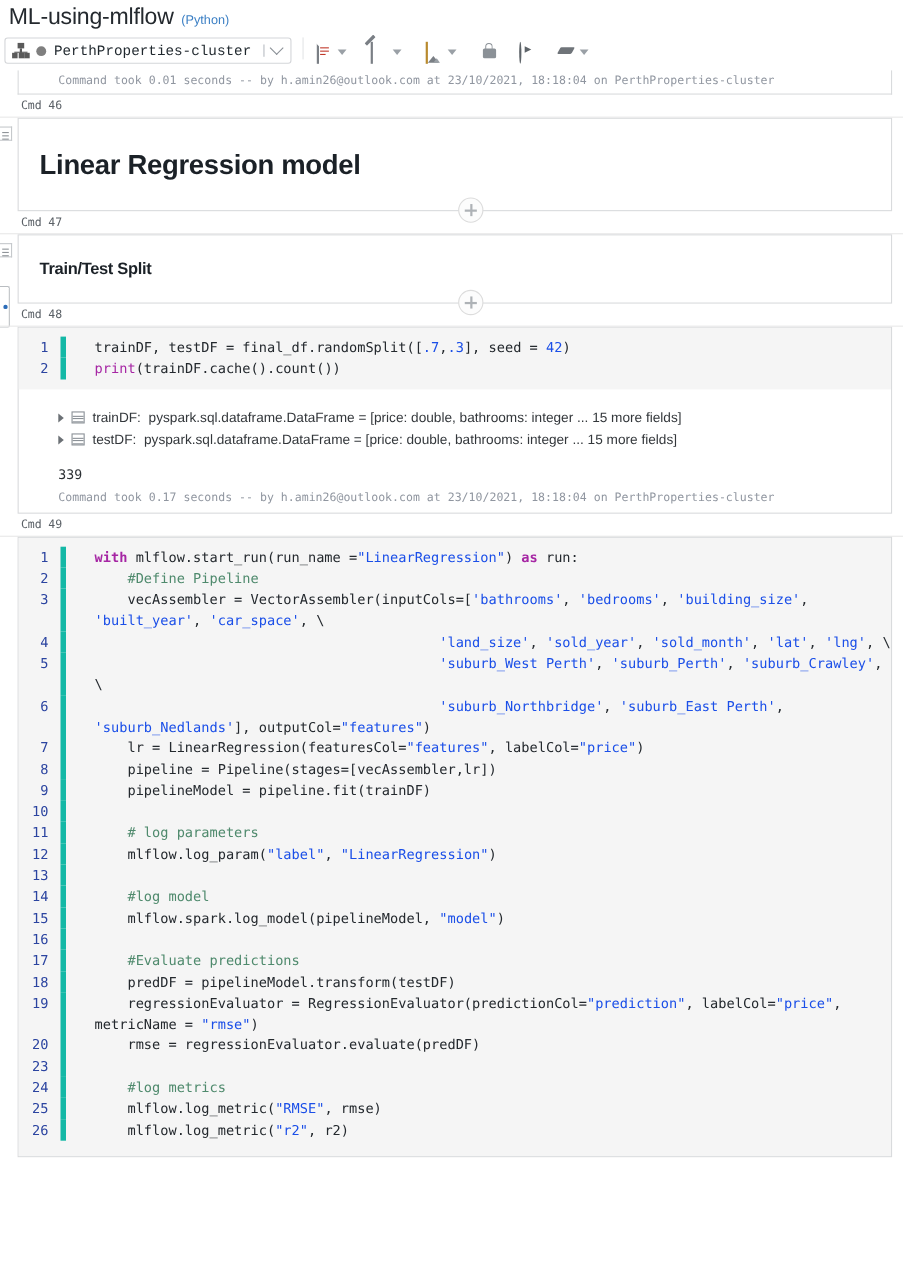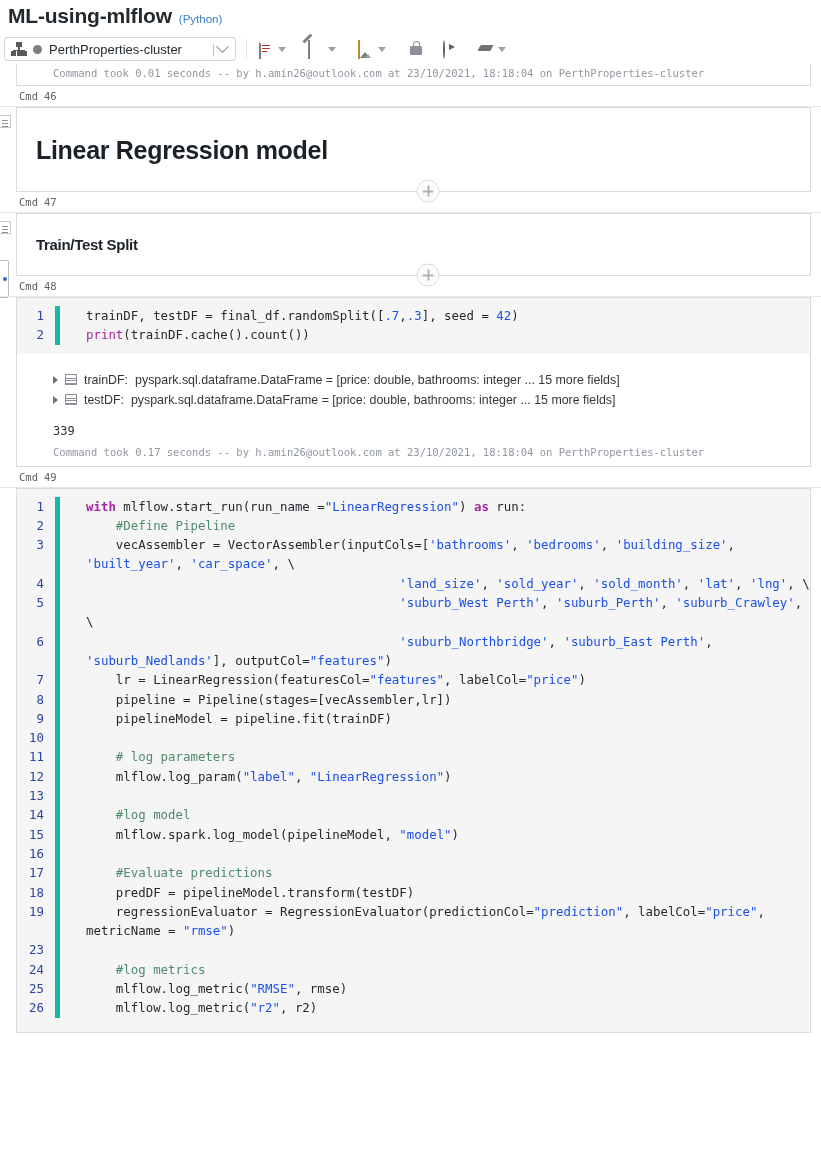--- a/index.html
+++ b/index.html
@@ -11,31 +11,31 @@
     overflow: hidden;
   }
   body { position: relative; }
 
   
   .nb-title-row {
     position: absolute; left: 8px; top: 4px;
     display: flex; align-items: baseline; gap: 7px;
   }
   .nb-title {
-    font-size: 21px; color: #24292e; font-weight: 700;
+    font-size: 21px; color: #24292e; font-weight: 400;
     letter-spacing: -0.2px;
   }
   .nb-lang {
     font-size: 11.5px; color: #3b7fc4;
   }
 
   
   .toolbar {
     position: absolute; left: 0; top: 34px; width: 821px; height: 30px;
-    display: flex; align-items: center;
+    display: flex; align-items: flex-start; font-family: Liberation Mono, monospace;
   }
   .cluster-picker {
     display: flex; align-items: center;
     height: 24px; margin-left: 4px;
     border: 1px solid #d4d6d9; border-radius: 3px;
     background: #fff; padding: 0 2px 0 6px;
     min-width: 232px;
   }
   .cluster-icon { width: 16px; height: 14px; position: relative; margin-right: 6px; }
   .cluster-icon i {
@@ -415,20 +415,21 @@
         <div class="code-line"><span class="ln">10</span><span class="code-txt">&nbsp;</span></div>
         <div class="code-line"><span class="ln">11</span><span class="code-txt">    <span class="c"># log parameters</span></span></div>
         <div class="code-line"><span class="ln">12</span><span class="code-txt">    mlflow.log_param(<span class="s">"label"</span>, <span class="s">"LinearRegression"</span>)</span></div>
         <div class="code-line"><span class="ln">13</span><span class="code-txt">&nbsp;</span></div>
         <div class="code-line"><span class="ln">14</span><span class="code-txt">    <span class="c">#log model</span></span></div>
         <div class="code-line"><span class="ln">15</span><span class="code-txt">    mlflow.spark.log_model(pipelineModel, <span class="s">"model"</span>)</span></div>
         <div class="code-line"><span class="ln">16</span><span class="code-txt">&nbsp;</span></div>
         <div class="code-line"><span class="ln">17</span><span class="code-txt">    <span class="c">#Evaluate predictions</span></span></div>
         <div class="code-line"><span class="ln">18</span><span class="code-txt">    predDF = pipelineModel.transform(testDF)</span></div>
         <div class="code-line"><span class="ln">19</span><span class="code-txt">    regressionEvaluator = RegressionEvaluator(predictionCol=<span class="s">"prediction"</span>, labelCol=<span class="s">"price"</span>, metricName = <span class="s">"rmse"</span>)</span></div>
+        <div class="code-line"><span class="ln">20</span><span class="code-txt">    rmse = regressionEvaluator.evaluate(predDF)</span></div>
         <div class="code-line"><span class="ln">23</span><span class="code-txt">&nbsp;</span></div>
         <div class="code-line"><span class="ln">24</span><span class="code-txt">    <span class="c">#log metrics</span></span></div>
         <div class="code-line"><span class="ln">25</span><span class="code-txt">    mlflow.log_metric(<span class="s">"RMSE"</span>, rmse)</span></div>
         <div class="code-line"><span class="ln">26</span><span class="code-txt">    mlflow.log_metric(<span class="s">"r2"</span>, r2)</span></div>
       </div>
   </div>
 
 </div>
 
 </body></html>

